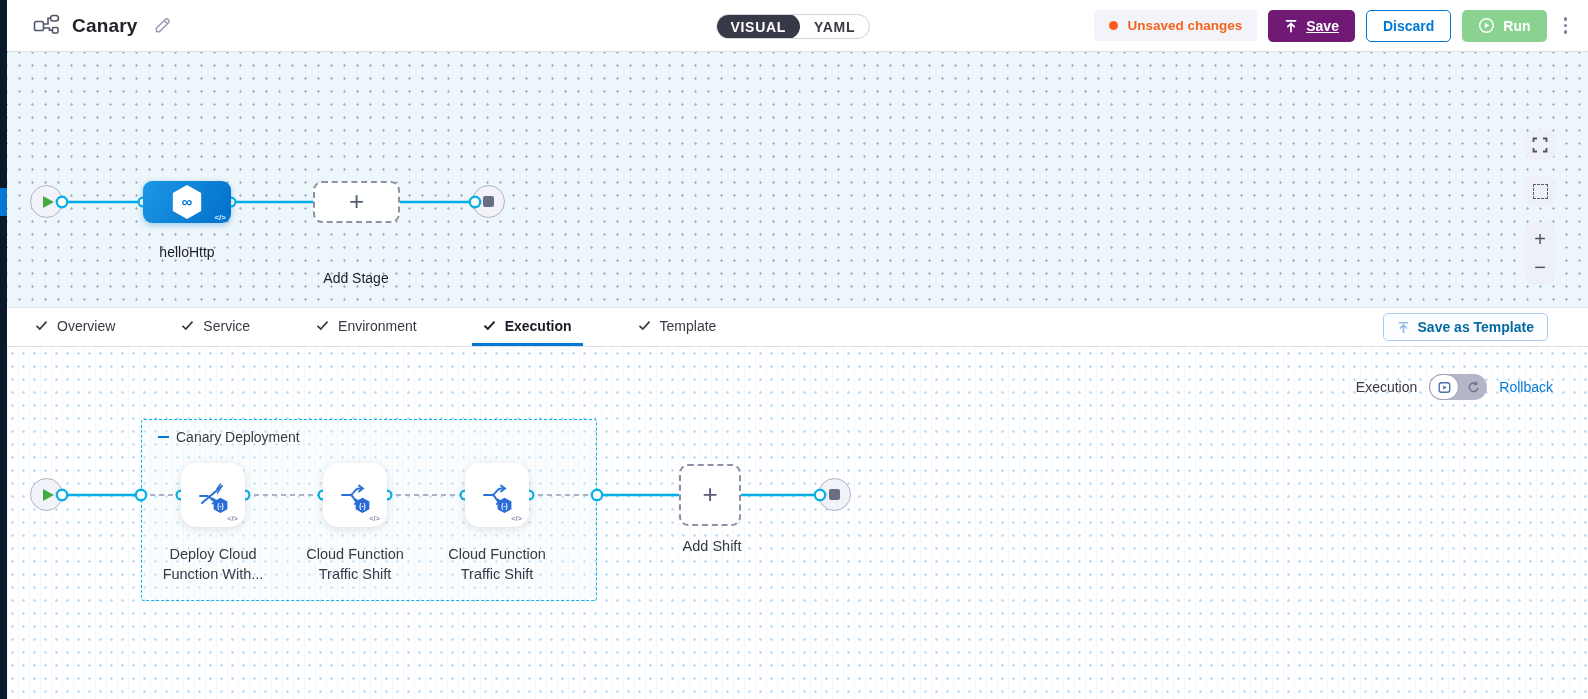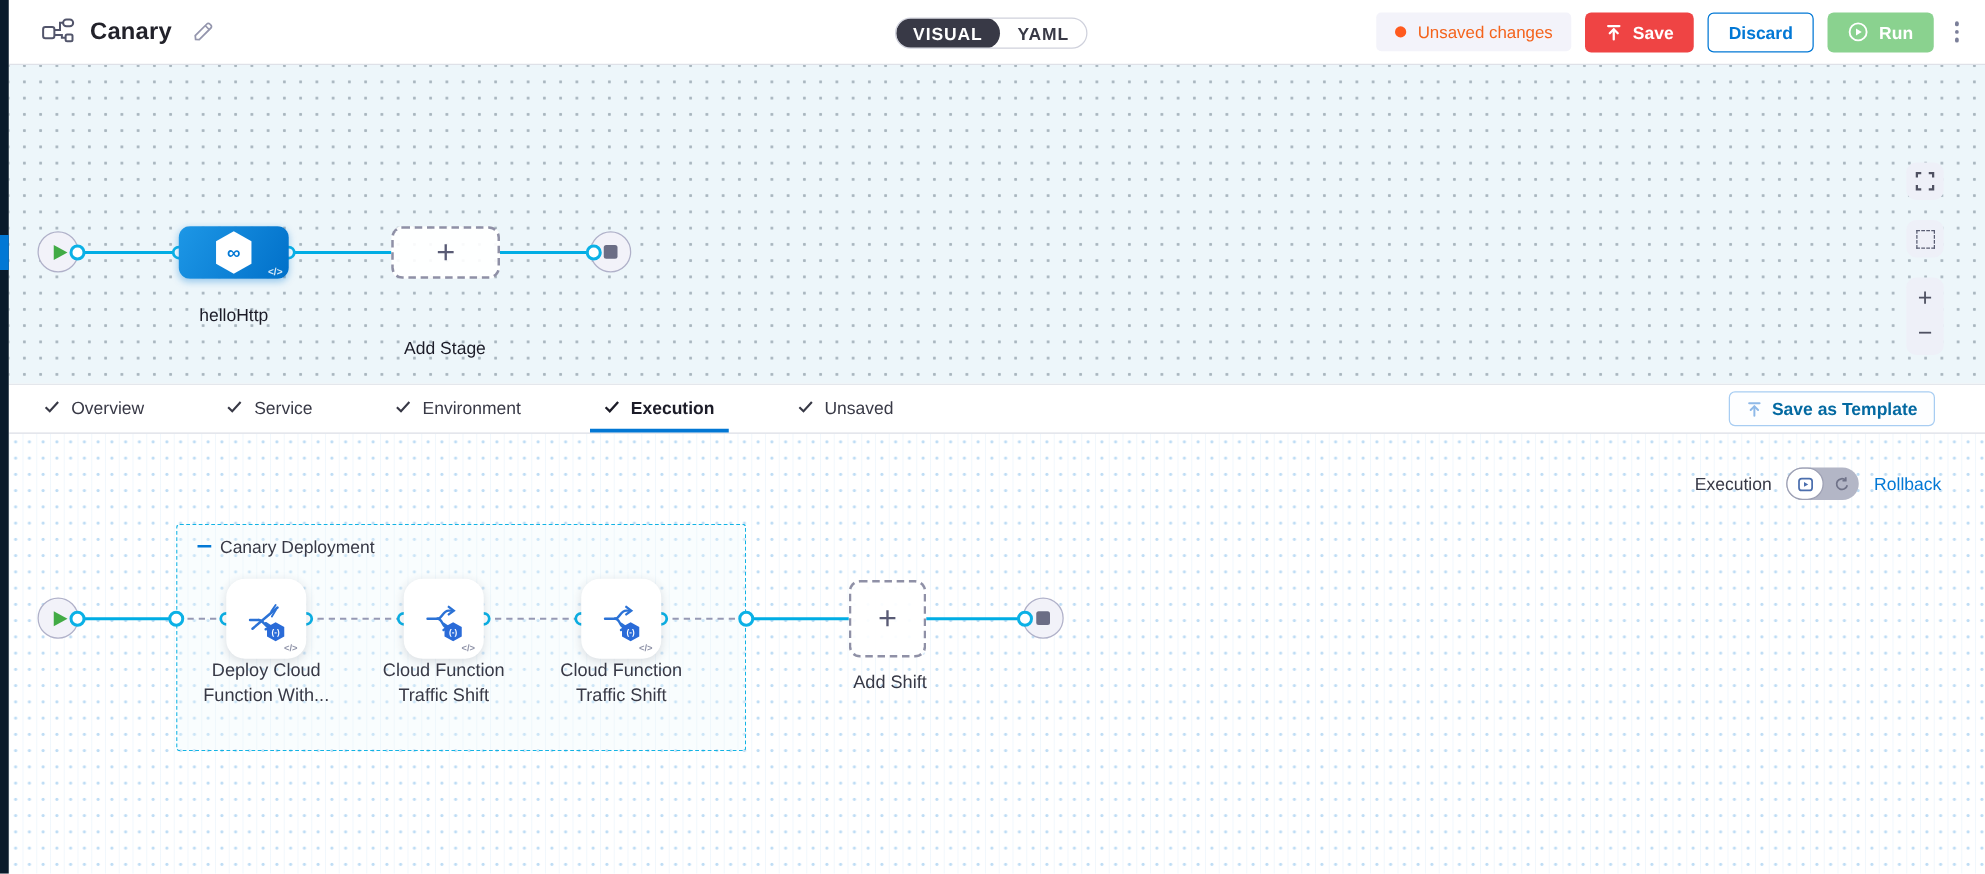--- a/index.html
+++ b/index.html
@@ -20,25 +20,25 @@
 
   .view-toggle { position:absolute; left:50%; transform:translateX(-53%); top:14px; height:25px;
     border:1px solid #cfd1dc; border-radius:13px; display:flex; align-items:center; background:#fff; overflow:hidden; }
   .vt-seg { font-size:14px; font-weight:bold; letter-spacing:.7px; padding:0 14px; height:25px;
     display:flex; align-items:center; cursor:pointer; }
   .vt-visual { background:#383946; color:#fff; border-radius:13px; }
   .vt-yaml { color:#383946; }
 
   .header-right { margin-left:auto; display:flex; align-items:center; gap:11px; padding-right:15px; }
   .unsaved { display:flex; align-items:center; gap:9px; background:#f3f3fa; border-radius:4px; height:31px;
-    padding:0 15px; color:#f4631c; font-weight:normal; font-size:13.5px; }
+    padding:0 15px; color:#f4631c; font-weight:bold; font-size:13.5px; }
   .unsaved-dot { width:9px; height:9px; border-radius:50%; background:#ff5a1e; }
   .btn { height:32px; border-radius:5px; font-weight:bold; font-size:14px; display:flex; align-items:center;
     gap:8px; padding:0 16px; cursor:pointer; border:none; font-family:inherit; }
-  .btn-save { background:#ef4444; color:#fff; }
+  .btn-save { background:#701a75; color:#fff;text-decoration:underline; }
   .btn-discard { background:#fff; border:1.5px solid #0278d5; color:#0278d5; }
   .btn-run { background:#8ad28f; color:#fff; }
   .kebab { display:flex; flex-direction:column; gap:3px; padding:4px 6px; cursor:pointer; }
   .kebab i { width:3.5px; height:3.5px; border-radius:50%; background:#7b7f99; }
 
   
   .stage-canvas { position:absolute; left:7px; top:52px; width:1581px; height:255px; background-color:#edf6fa;
     background-image:radial-gradient(circle,#a9b6bf 1px,transparent 1.4px); background-size:13px 13px; background-position:6px 7px; }
   .flow-svg { position:absolute; left:0; top:0; pointer-events:none; z-index:3; }
   .node { position:absolute; width:33px; height:33px; border-radius:50%; background:#f2f2f9; border:1px solid #b0b1c9;
@@ -92,21 +92,21 @@
     border-radius:3px; background:rgba(235,248,253,.30); z-index:1; }
   .group-header { position:absolute; left:16px; top:9px; display:flex; align-items:center; gap:7px; }
   .group-dash { width:11px; height:2.5px; background:#0278d5; cursor:pointer; }
   .group-title { font-size:14px; color:#383946; }
 
   .step-card { position:absolute; top:116px; width:64px; height:64px; background:#fff; border-radius:15px;
     box-shadow:0 2px 8px rgba(40,41,61,0.14); display:flex; align-items:center; justify-content:center;
     z-index:4; cursor:pointer; }
   .hex-badge { position:absolute; left:31px; top:34px; }
   .step-code { position:absolute; right:7px; bottom:4px; color:#8f93a8; font-size:7.5px; font-weight:bold; }
-  .step-label { position:absolute; top:180px; width:116px; text-align:center; font-size:14.5px; line-height:20px;
+  .step-label { position:absolute; top:197px; width:116px; text-align:center; font-size:14.5px; line-height:20px;
     color:#383946; z-index:4; }
 </style>
 </head>
 <body>
 
 <div class="page">
 
   <div class="side-strip">
     <div class="strip-indicator"></div>
   </div>
@@ -244,21 +244,21 @@
     <div class="tab active">
       <svg width="13" height="11" viewBox="0 0 13 11" fill="none" stroke="#1c1c28" stroke-width="1.9">
           <polyline points="1.5,5.8 4.8,9 11.5,1.6"></polyline>
         </svg>
       <span>Execution</span>
     </div>
     <div class="tab">
       <svg width="13" height="11" viewBox="0 0 13 11" fill="none" stroke="#383946" stroke-width="1.7">
           <polyline points="1.5,5.8 4.8,9 11.5,1.6"></polyline>
         </svg>
-      <span>Unsaved</span>
+      <span>Template</span>
     </div>
     <button class="save-template-btn">
       <svg width="13" height="13" viewBox="0 0 14 14" fill="none" stroke="#8fb9e8" stroke-width="1.7" stroke-linecap="round">
         <path d="M2.5 1.8 H11.5"></path>
           <path d="M7 12.5 V4.6"></path>
           <path d="M3.8 7.6 L7 4.4 L10.2 7.6"></path>
       </svg>
       <span>Save as Template</span>
     </button>
   </div>

